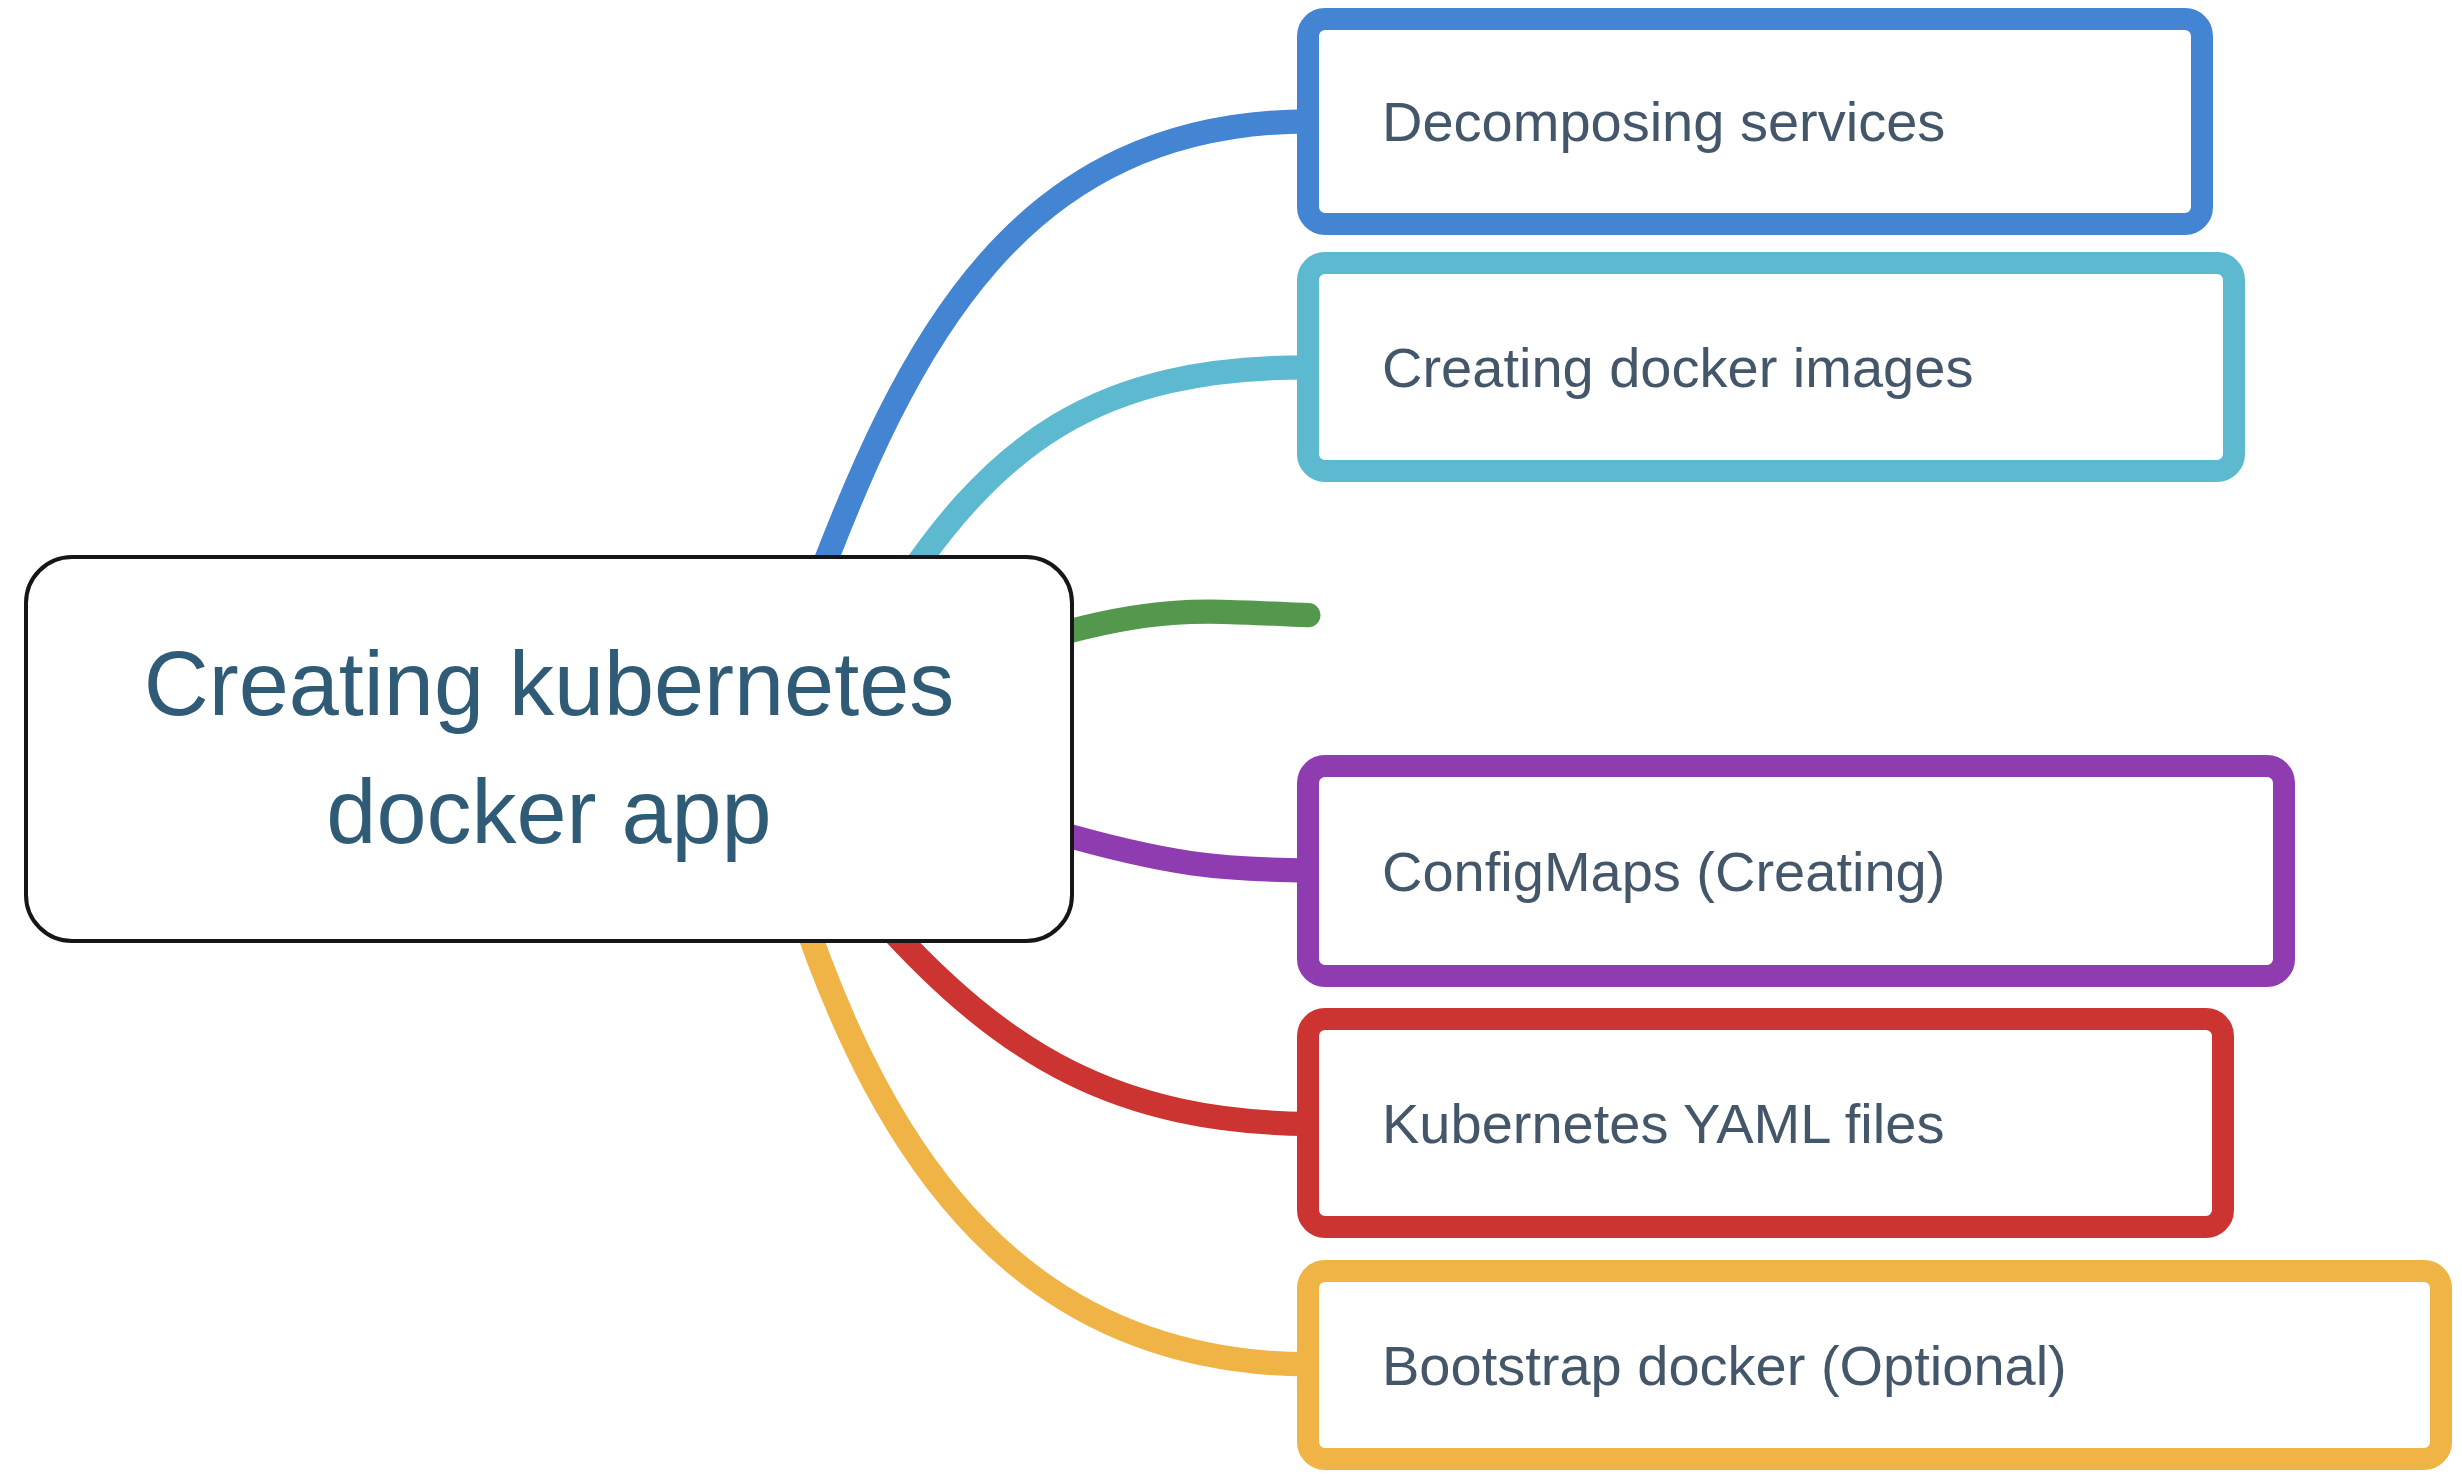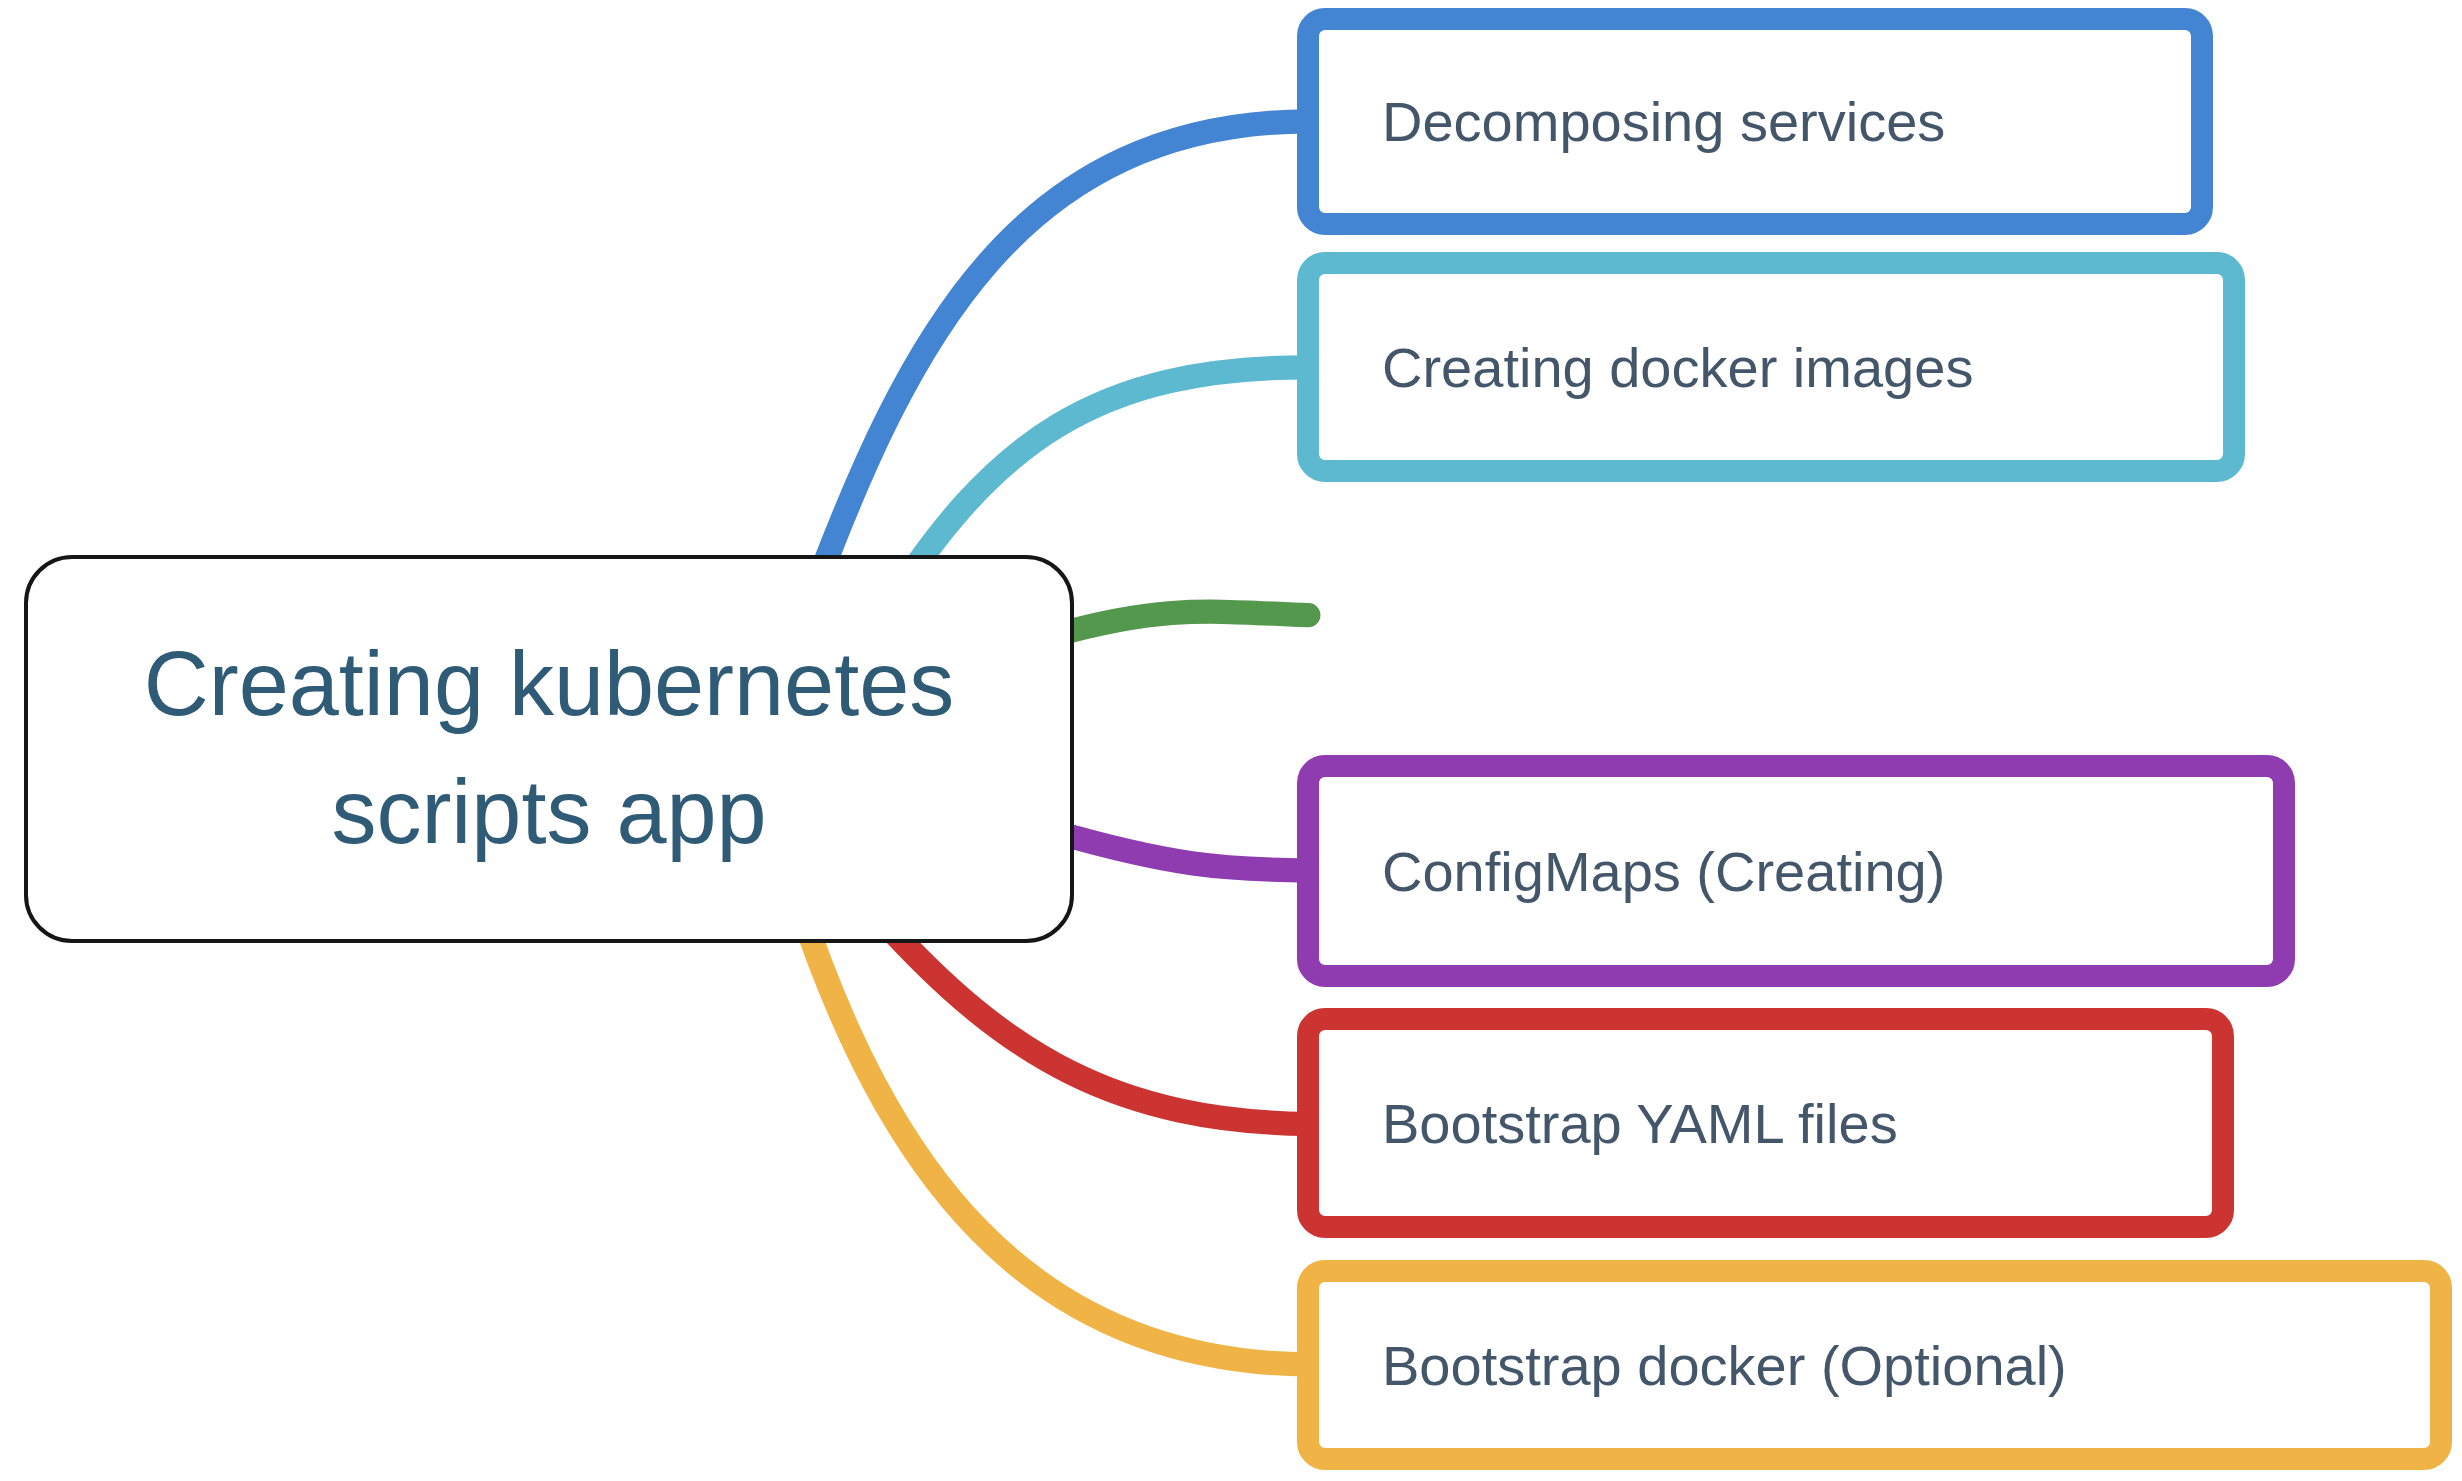--- a/index.html
+++ b/index.html
@@ -85,38 +85,38 @@
     <path d="M 868 650 C 975 360 1095 132 1404 130" stroke="#4384d3"></path>
     <path d="M 945 665 C 1065 470 1180 394 1404 394" stroke="#5cb9d0"></path>
     <path d="M 1130 682 C 1250 648 1300 656 1404 660" stroke="#53984d"></path>
     <path d="M 1130 892 C 1255 928 1310 933 1404 934" stroke="#8e3caf"></path>
     <path d="M 945 985 C 1080 1135 1200 1203 1404 1206" stroke="#cc3432"></path>
     <path d="M 856 965 C 950 1250 1100 1462 1404 1464" stroke="#efb445"></path>
   </svg>
 
   <div class="root-node" style="border-color: rgb(22, 22, 22); background: rgb(255, 255, 255);">
     <div class="root-label" style="color: rgb(47, 91, 118);">Creating kubernetes</div>
-    <div class="root-label" style="color: rgb(47, 91, 118);">scripts app</div>
+    <div class="root-label" style="color: rgb(47, 91, 118);">docker app</div>
   </div>
 
   <div class="branch-node bn-0" style="border-color: rgb(67, 132, 211);">
     <span class="branch-label" style="color: rgb(68, 86, 106);">Decomposing services</span>
   </div>
 
   <div class="branch-node bn-1" style="border-color: rgb(92, 185, 208);">
     <span class="branch-label" style="color: rgb(68, 86, 106);">Creating docker images</span>
   </div>
 
 
   <div class="branch-node bn-3" style="border-color: rgb(142, 60, 175);">
     <span class="branch-label" style="color: rgb(68, 86, 106);">ConfigMaps  (Creating)</span>
   </div>
 
   <div class="branch-node bn-4" style="border-color: rgb(204, 52, 50);">
-    <span class="branch-label" style="color: rgb(68, 86, 106);">Bootstrap YAML files</span>
+    <span class="branch-label" style="color: rgb(68, 86, 106);">Kubernetes YAML files</span>
   </div>
 
   <div class="branch-node bn-5" style="border-color: rgb(239, 180, 69);">
     <span class="branch-label" style="color: rgb(68, 86, 106);">Bootstrap docker  (Optional)</span>
   </div>
 
 </div>
 
 
 </body></html>

